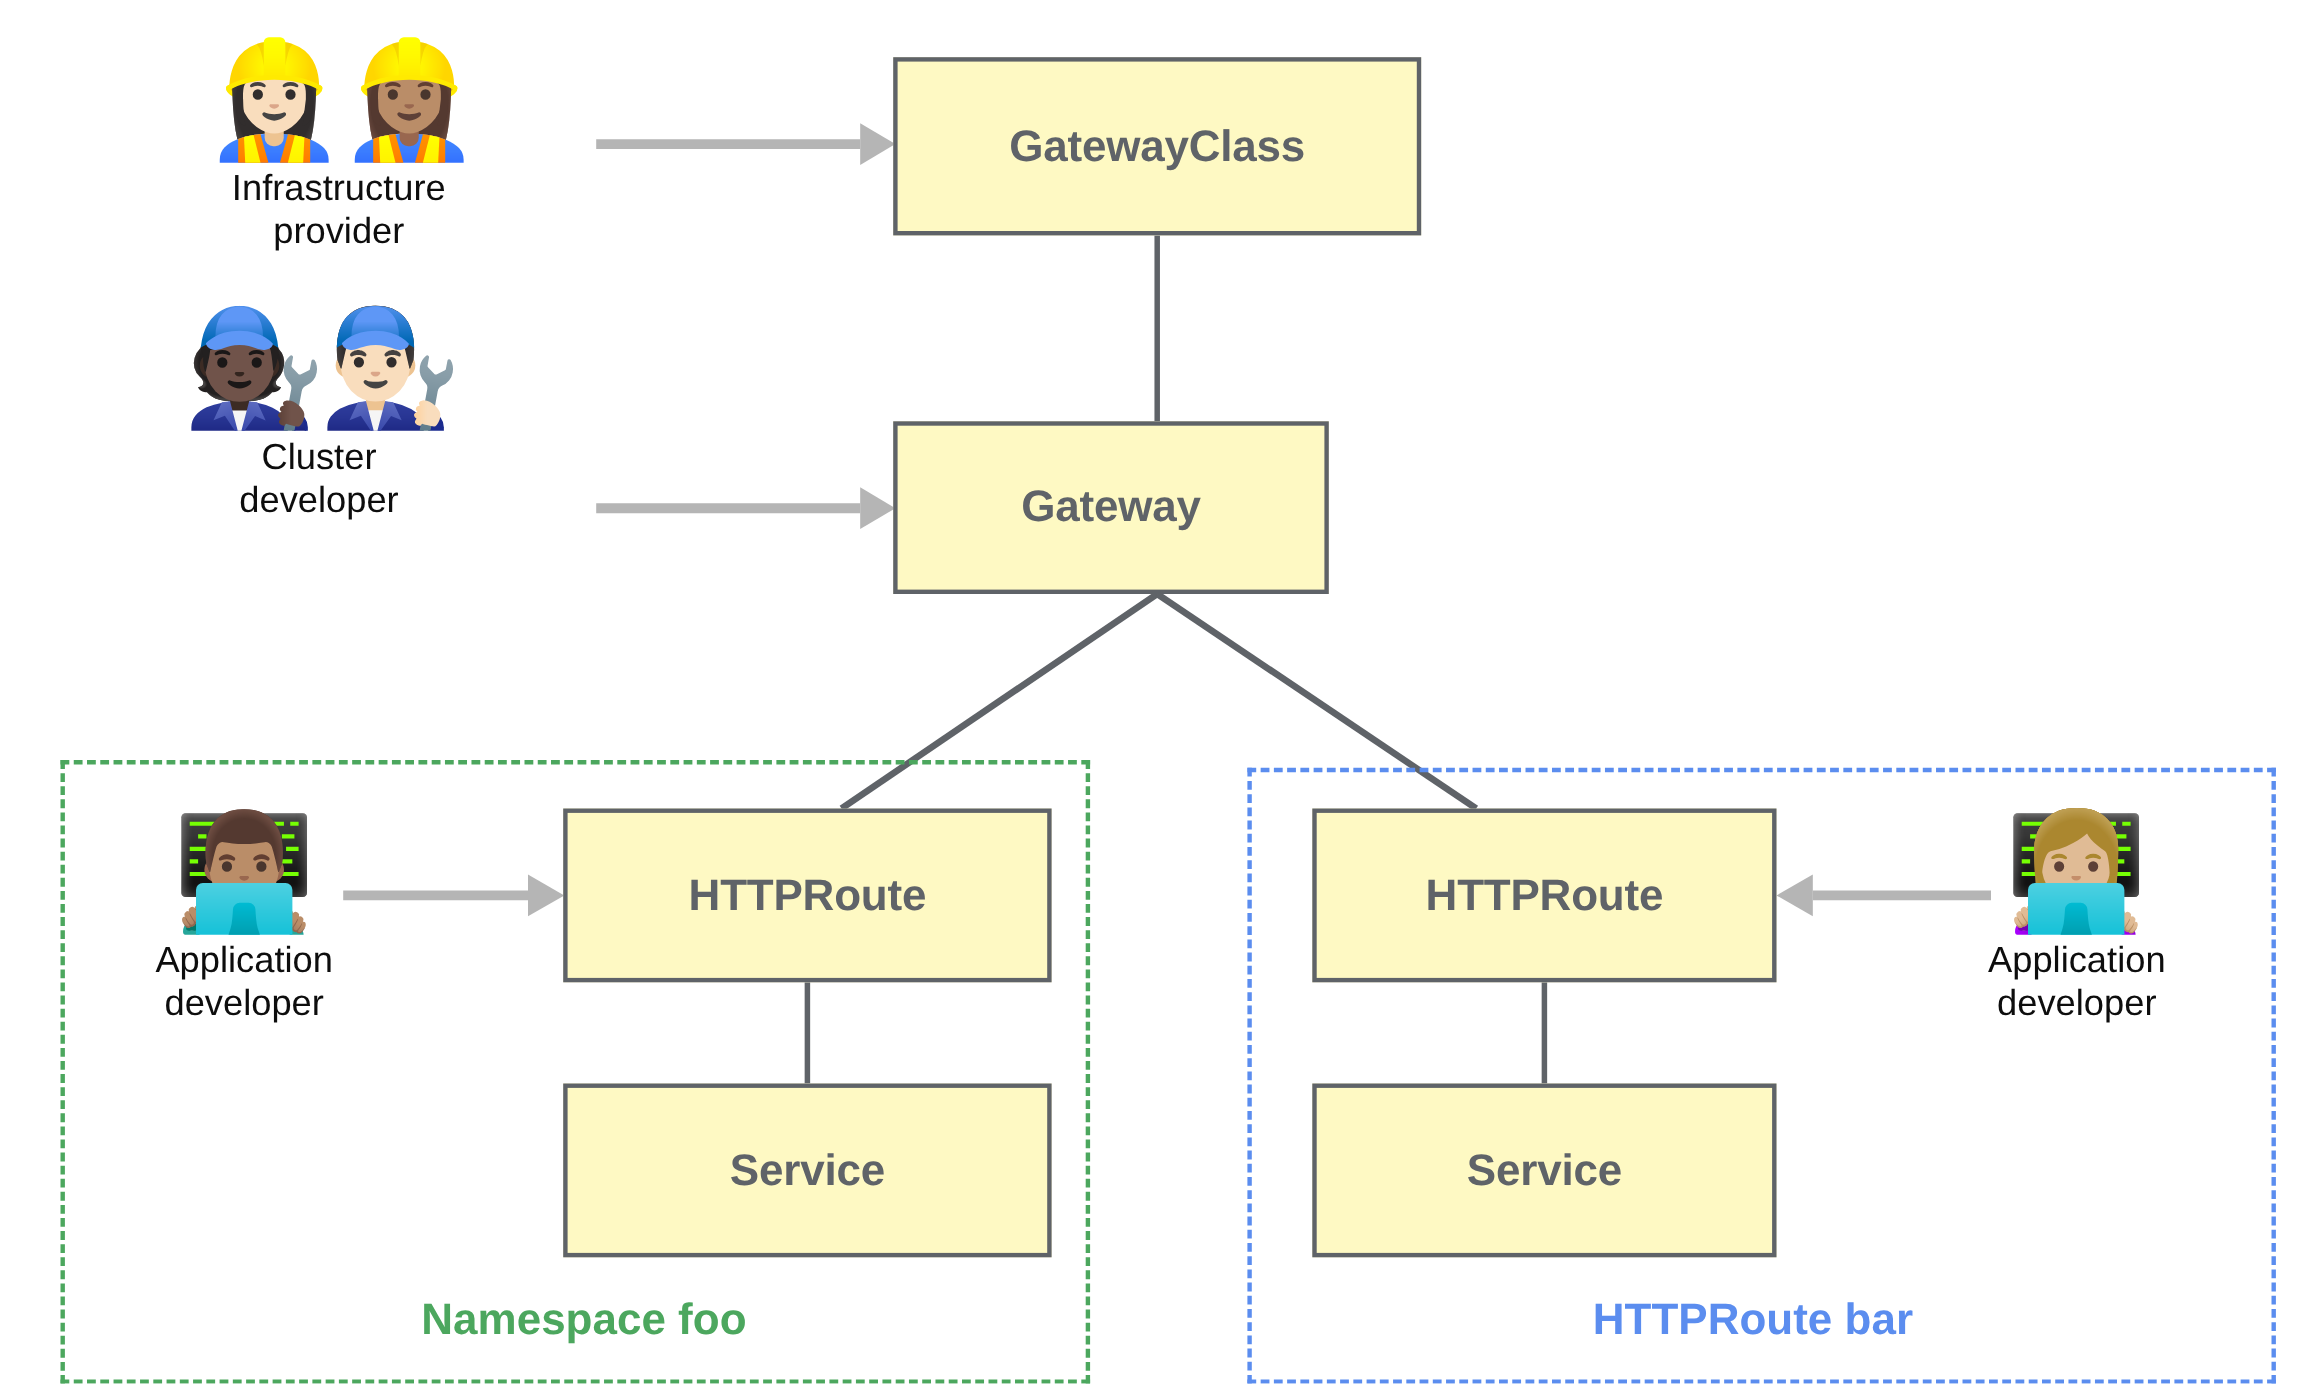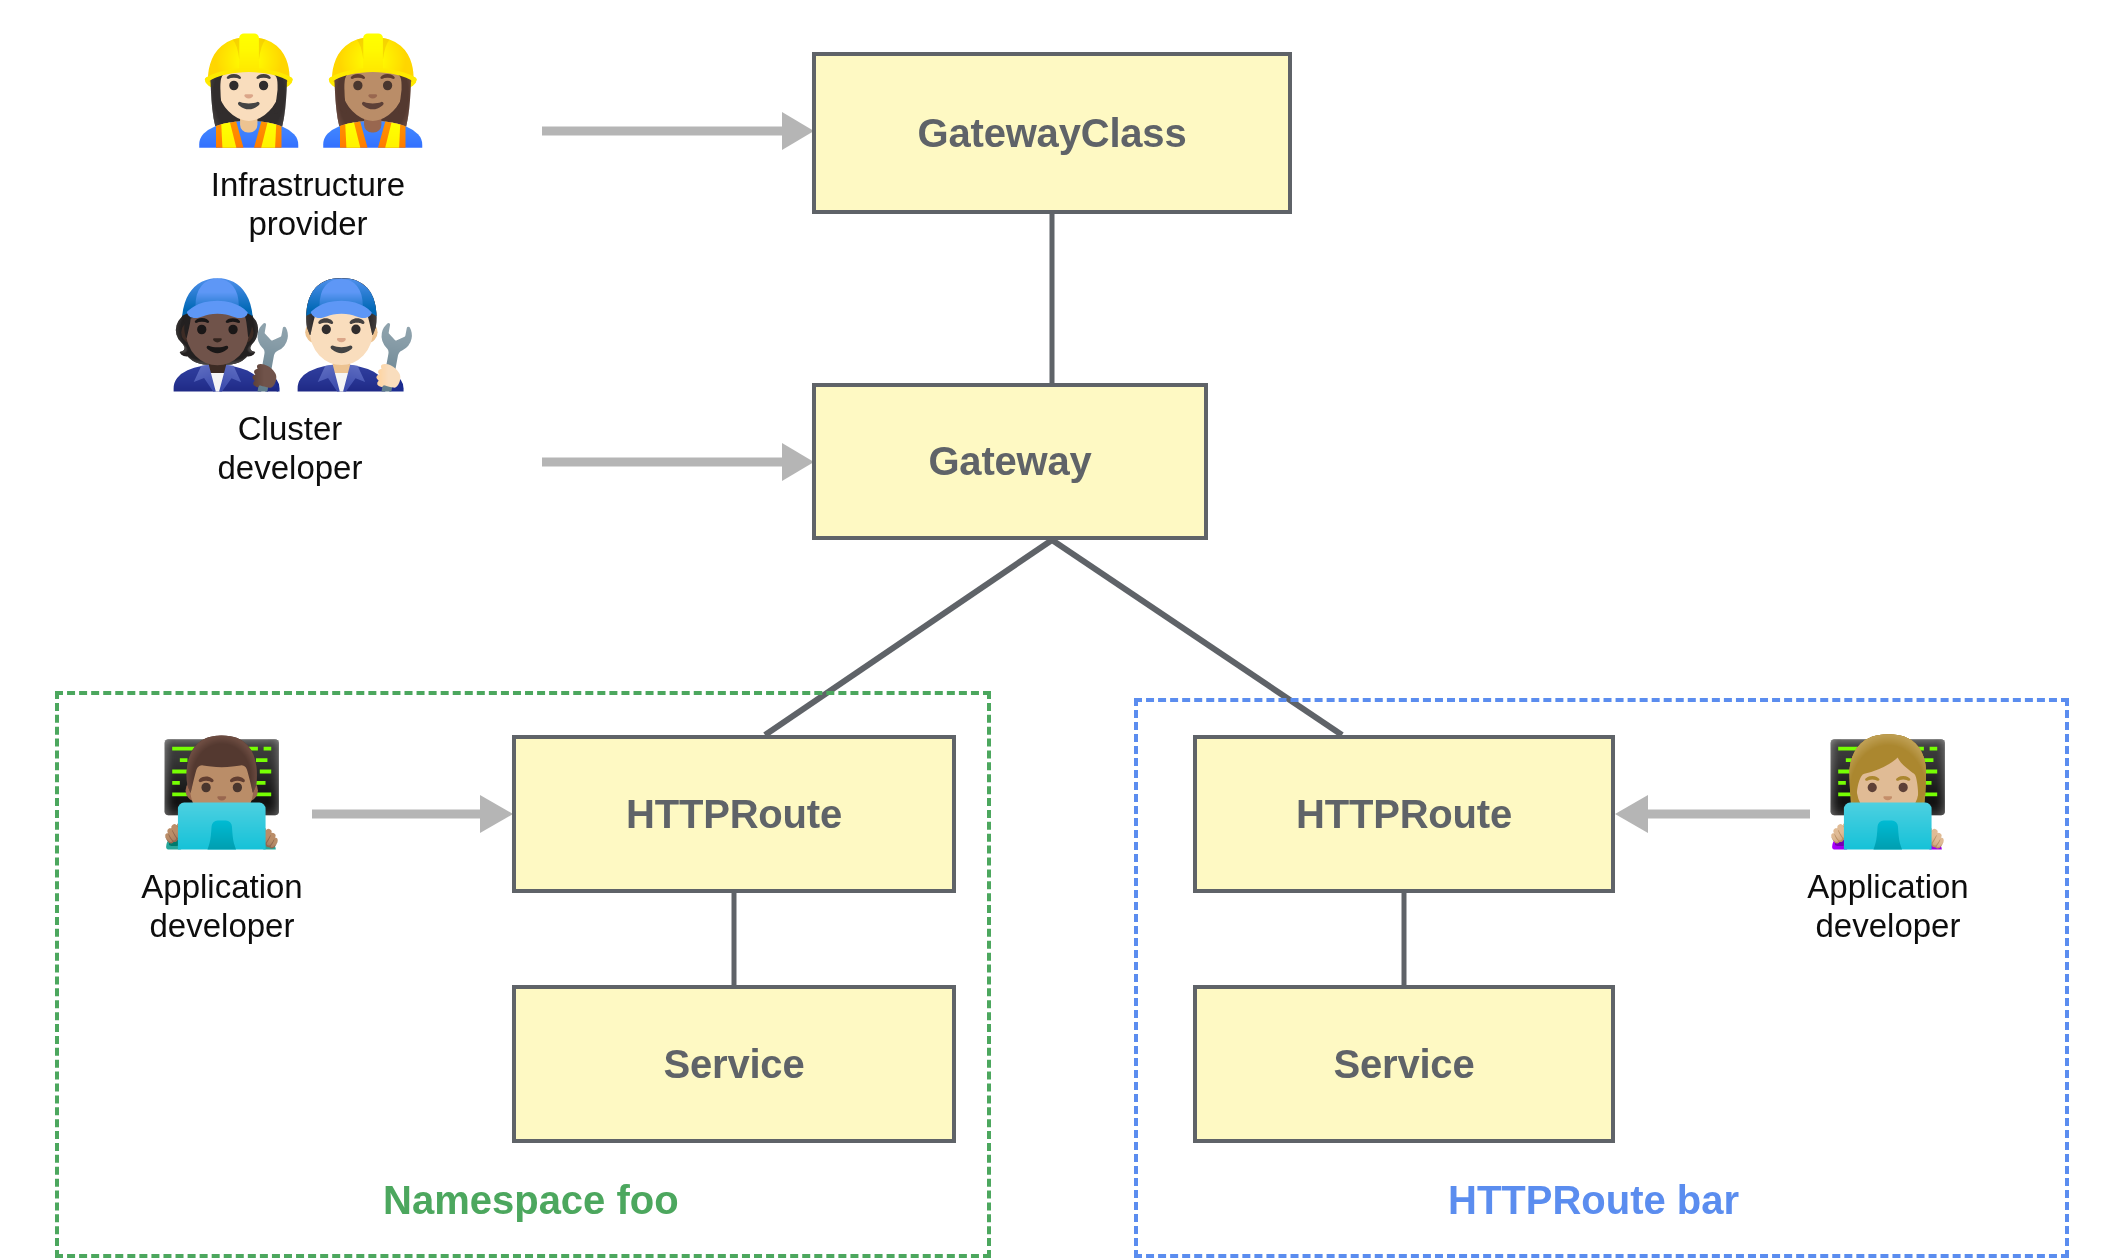--- a/index.html
+++ b/index.html
@@ -93,21 +93,21 @@
   .persona-emoji {
     font-family: "DejaVu Sans", sans-serif;
     font-size: 104px;
     line-height: 1.0;
     letter-spacing: -6px;
     white-space: nowrap;
     user-select: none;
   }
   .persona-emoji.single { letter-spacing: 0; }
   .persona-name {
-    margin-top: 24px;
+    margin-top: 10px;
     font-family: "Liberation Sans", sans-serif;
     font-size: 33px;
     line-height: 1.18;
     color: #0d0d0d;
     text-align: center;
     white-space: pre-line;
   }
 
   .persona-infra    { left: 158px;  top: 38px;  }
   .persona-cluster  { left: 140px;  top: 282px; }

